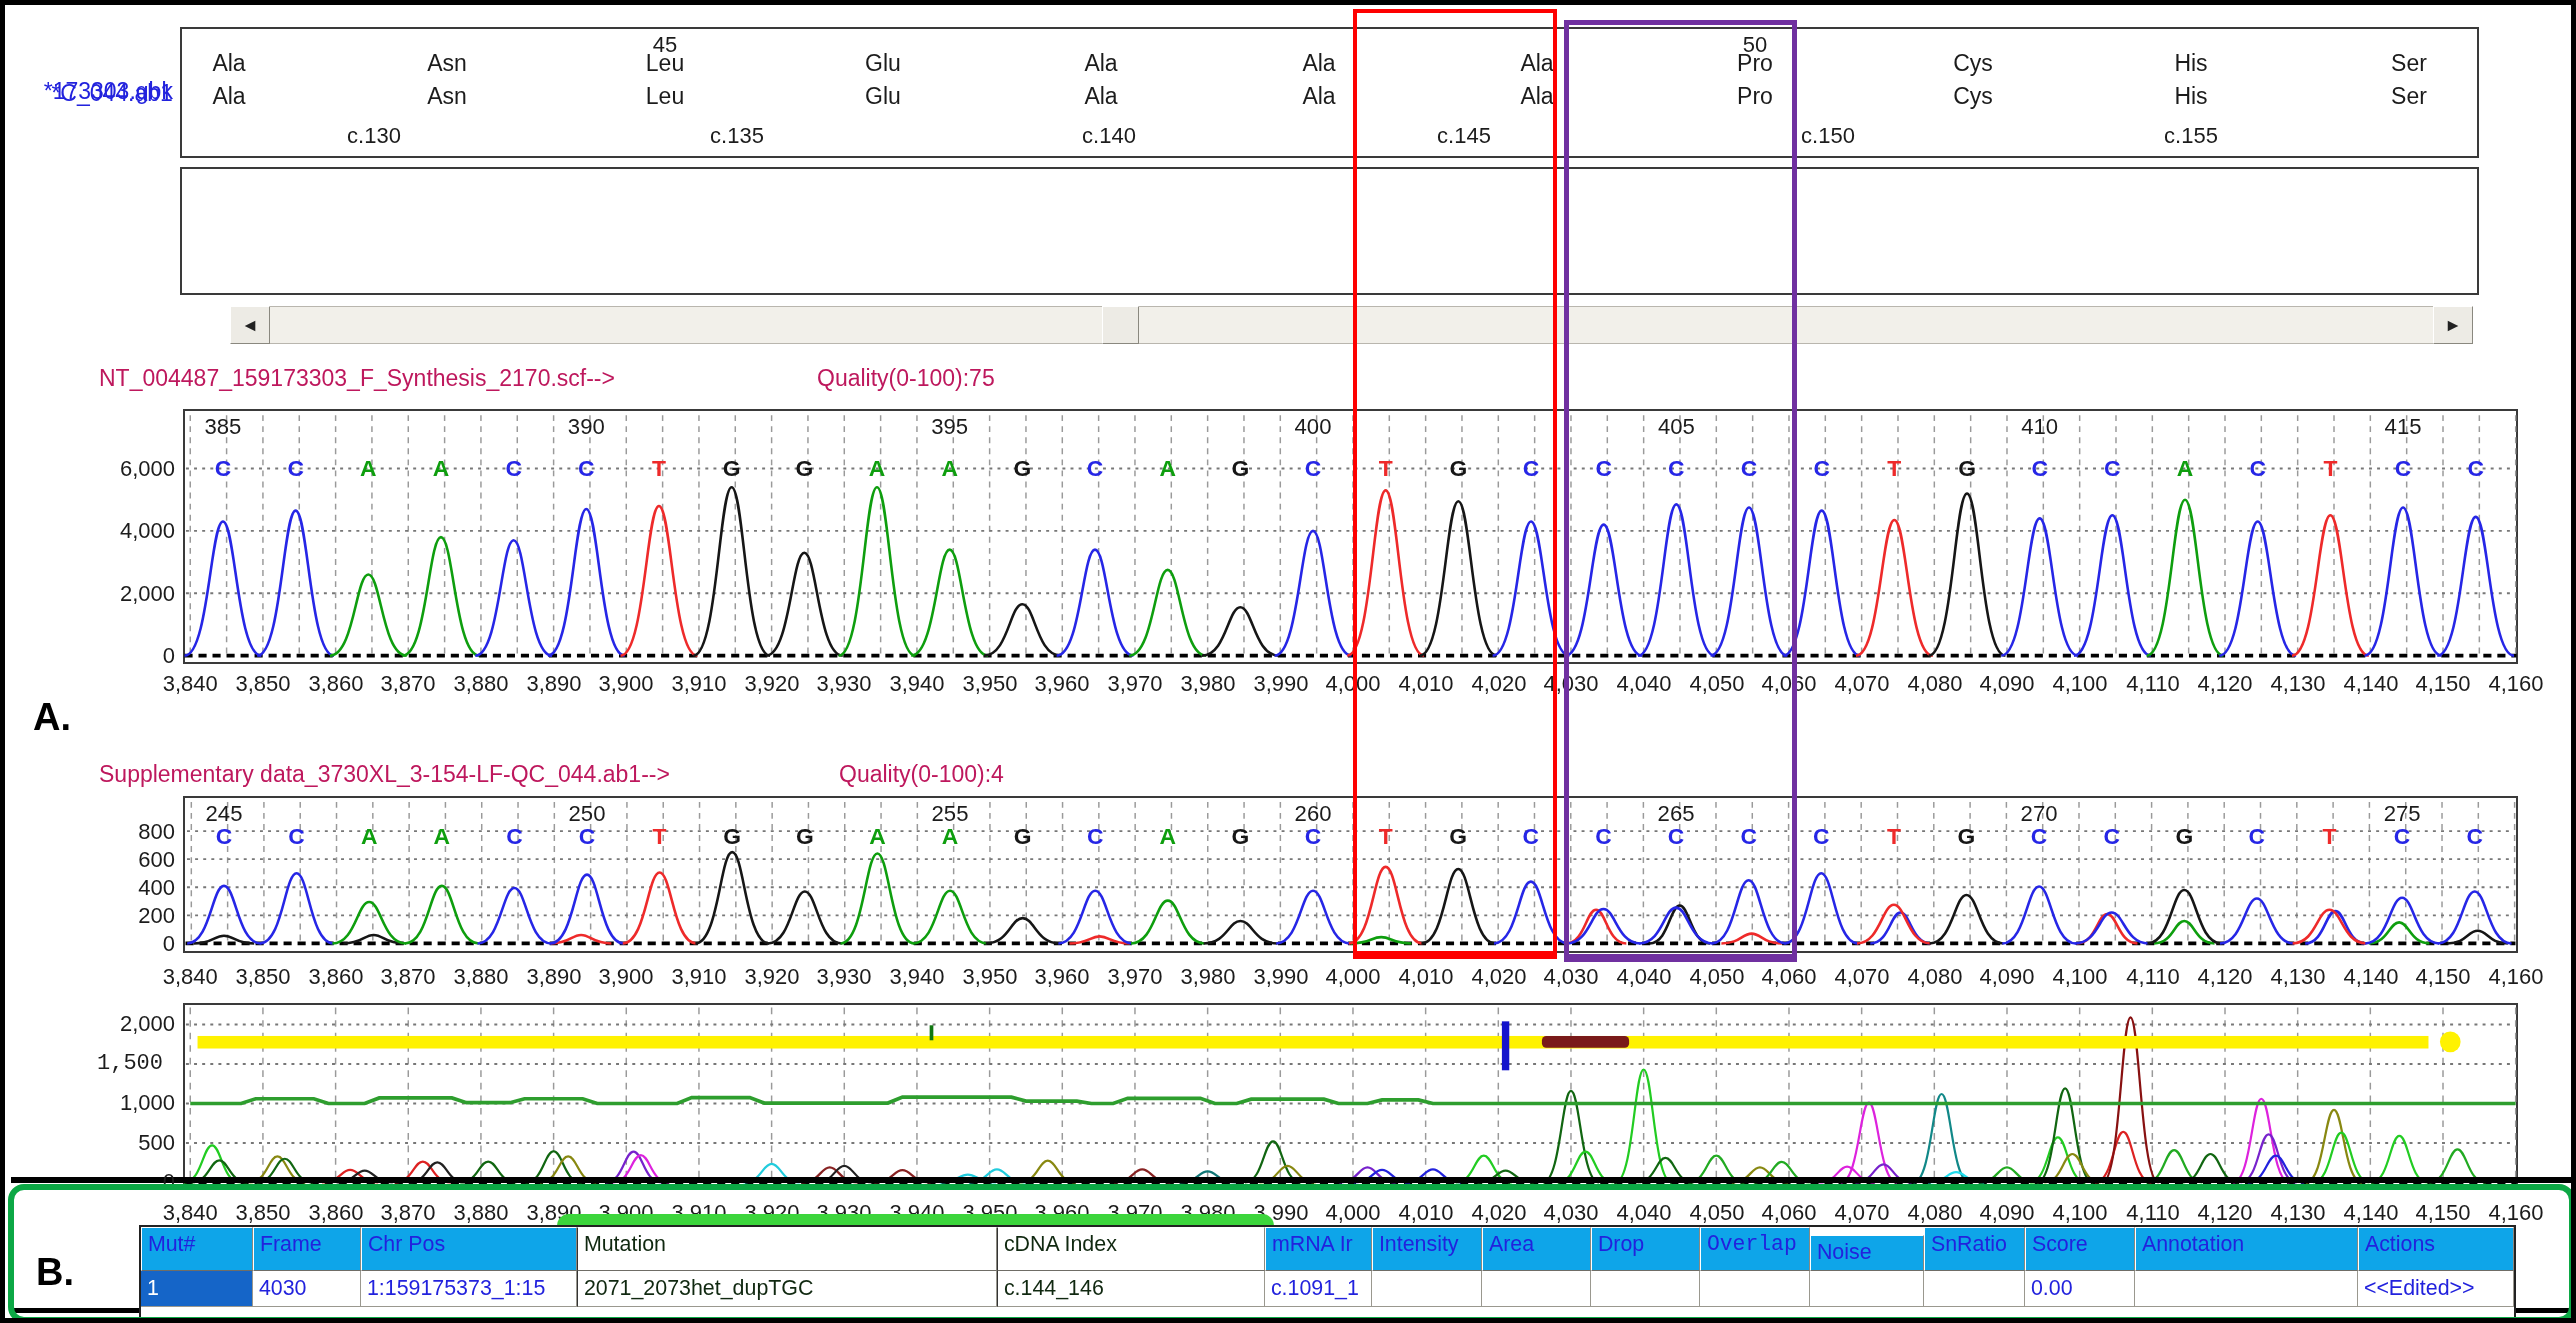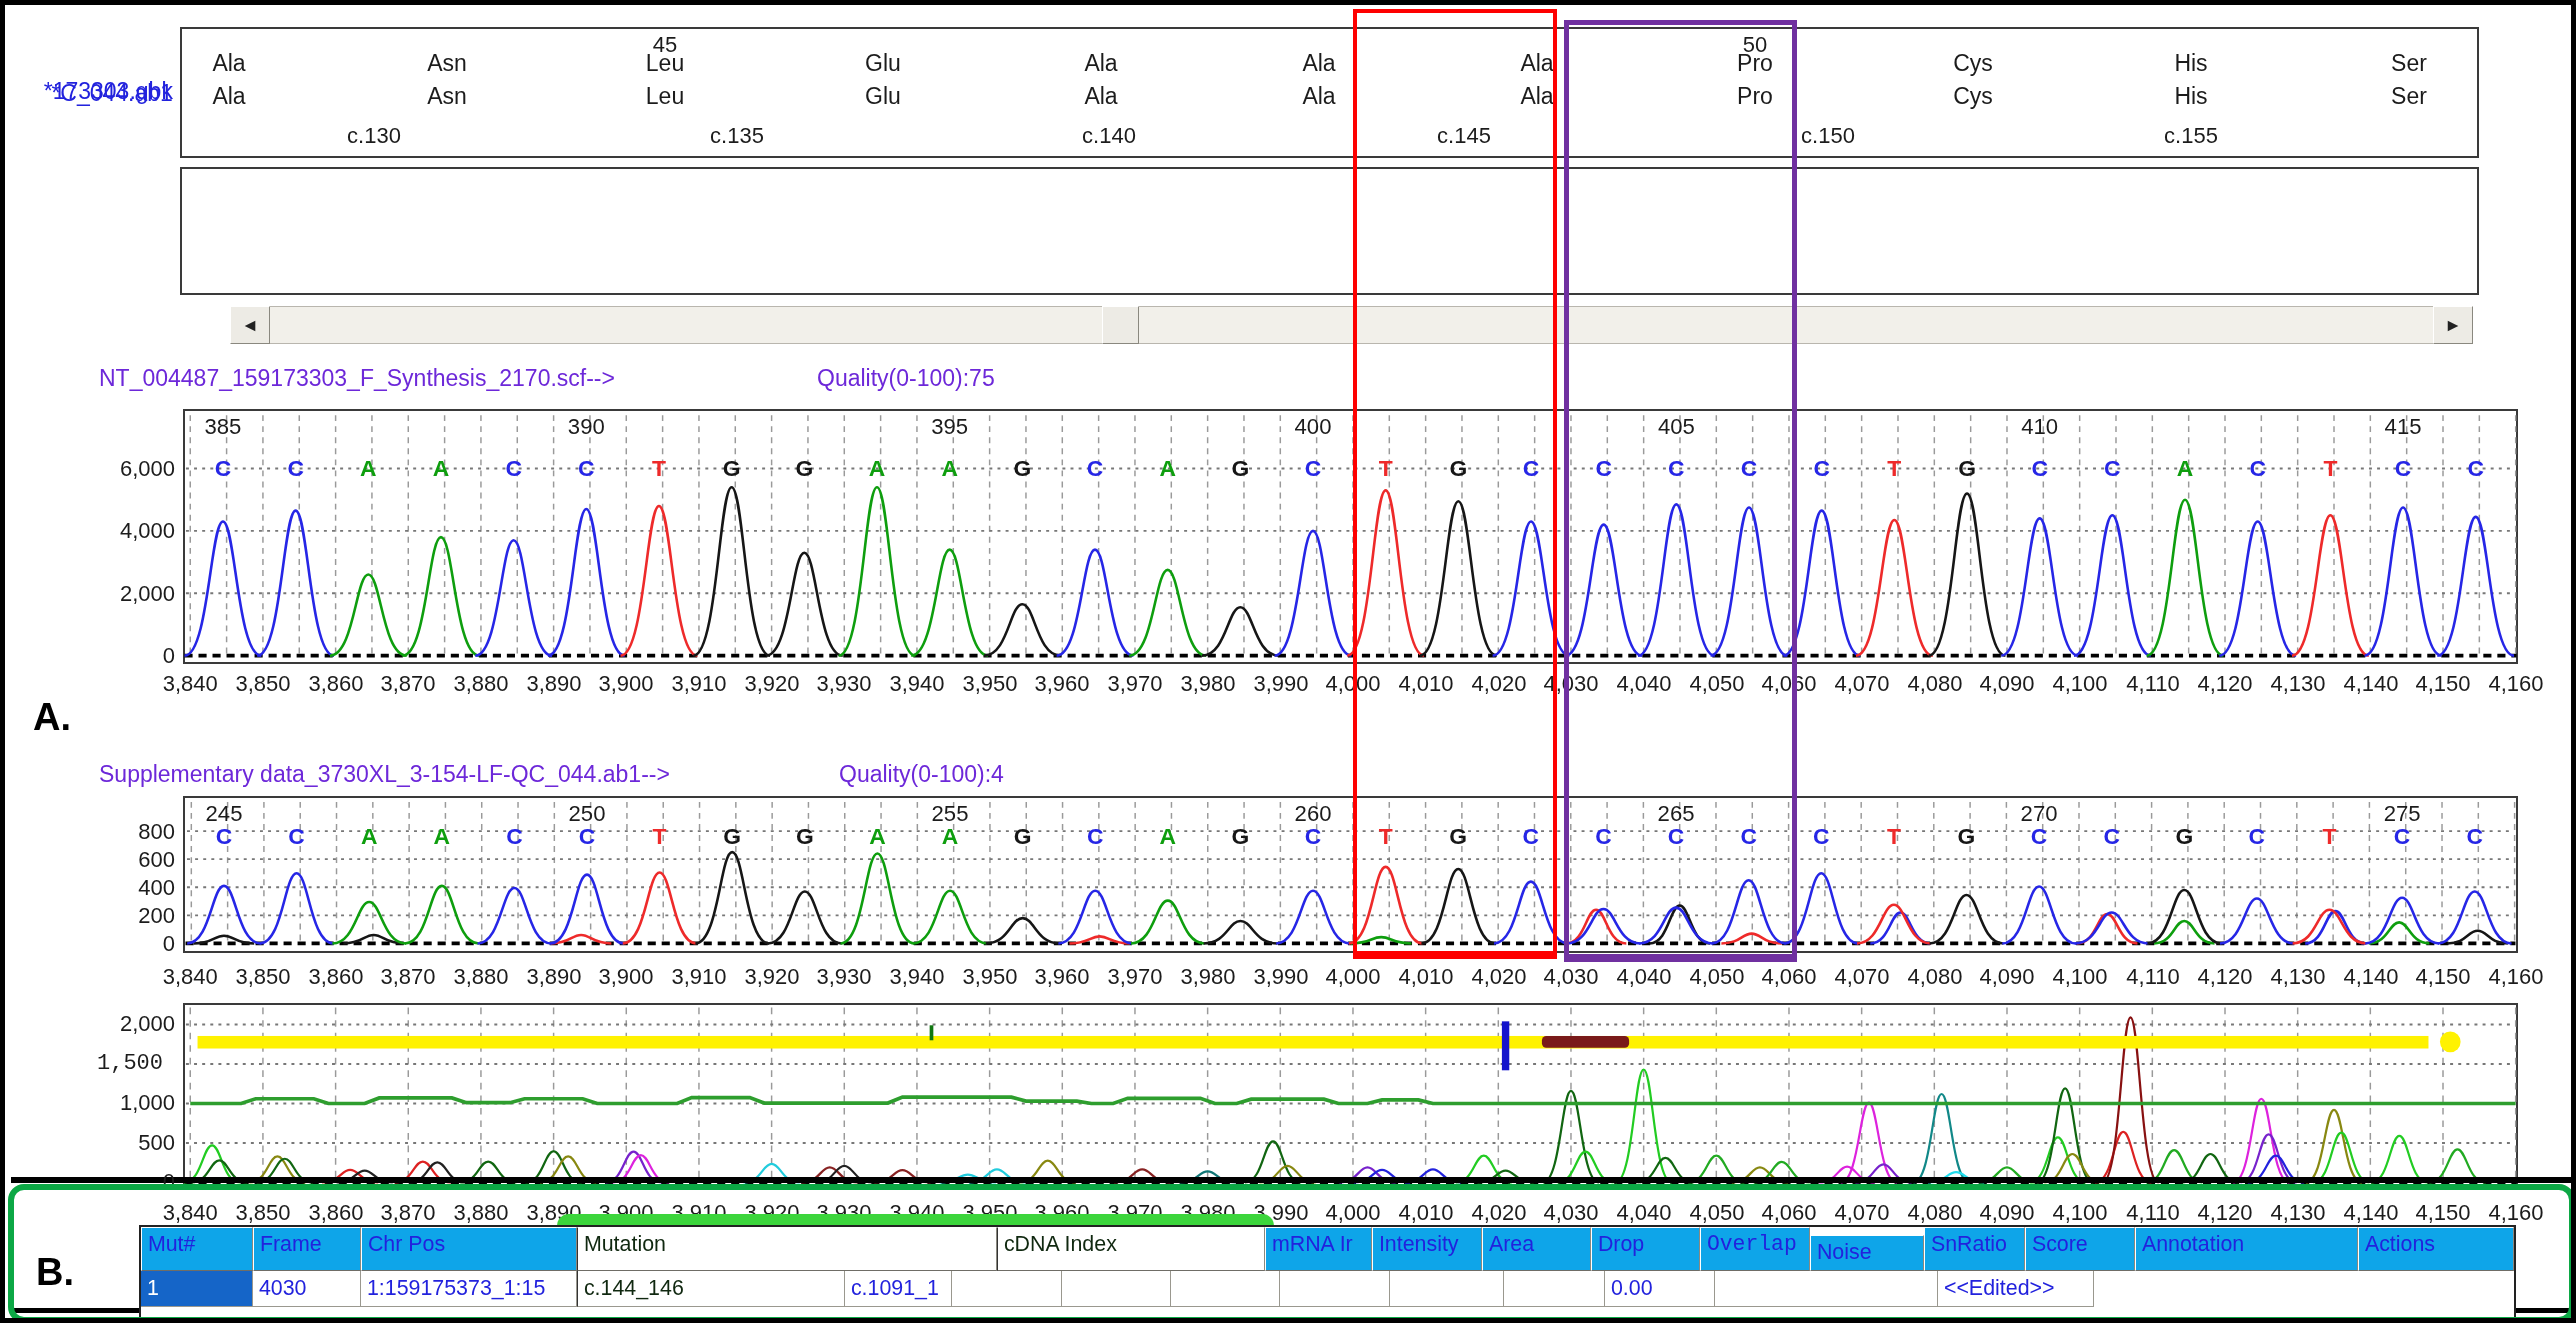--- a/index.html
+++ b/index.html
@@ -7,21 +7,21 @@
   .screen{
     position:relative; width:2576px; height:1323px; background:#fff;
     border:5.9px solid #000; overflow:hidden;
     font-family:"Liberation Sans", sans-serif; color:#111;
   }
   .panelbox{position:absolute; border:2.2px solid #3a3a3a; background:#fff;}
   .filelabel{position:absolute; font-size:23px; color:#2222DD; text-align:right; width:159px;}
   .aa{position:absolute; transform:translateX(-50%); font-size:23px; color:#1c1c1c; white-space:nowrap;}
   .codonnum{position:absolute; transform:translateX(-50%); font-size:22px; color:#1c1c1c;}
   .cdna{position:absolute; transform:translateX(-50%); font-size:22px; color:#1c1c1c;}
-  .hdr{position:absolute; font-size:23px; color:#6d28d9; white-space:nowrap;}
+  .hdr{position:absolute; font-size:23px; color:#be185d; white-space:nowrap;}
   .biglabel{position:absolute; font-size:38px; font-weight:bold; color:#000;}
   .ylab{position:absolute; font-size:22px; color:#1c1c1c; text-align:right; width:96px; white-space:nowrap;}
   .xaxisrow{position:absolute; height:29.5px;}
   .xaxisrow span{position:absolute; transform:translateX(-50%); font-size:22px; color:#1c1c1c; white-space:nowrap;}
   
   .sbtrack{position:absolute; background:#F2F0EA; border:0.7px solid #b9b6ae;}
   .sbbtn{position:absolute; background:#EDEBE5; border-top:1.5px solid #fff; border-left:1.5px solid #fff;
          border-right:1.5px solid #8a887f; border-bottom:1.5px solid #8a887f;
          display:flex; align-items:center; justify-content:center; font-size:17.7px; color:#222;}
   .sbthumb{position:absolute; background:#EDEBE5; border-top:1.5px solid #fff; border-left:1.5px solid #fff;
@@ -638,20 +638,21 @@
         <div class="th" style="width: 114px; margin-top: 8px;">Noise</div>
         <div class="th" style="width: 101px;">SnRatio</div>
         <div class="th" style="width: 110px;">Score</div>
         <div class="th" style="width: 223px;">Annotation</div>
         <div class="th" style="width: 156px;">Actions</div>
       </div>
       <div class="trow">
         <div class="td sel" style="width: 112px;">1</div>
         <div class="td" style="width: 108px;">4030</div>
         <div class="td" style="width: 216px;">1:159175373_1:15</div>
+        <div class="td hl-on" style="width: 420px;">2071_2073het_dupTGC</div>
         <div class="td hl-on" style="width: 268px;">c.144_146</div>
         <div class="td" style="width: 107px;">c.1091_1</div>
         <div class="td" style="width: 110px;"></div>
         <div class="td" style="width: 109px;"></div>
         <div class="td" style="width: 109px;"></div>
         <div class="td" style="width: 110px;"></div>
         <div class="td" style="width: 114px;"></div>
         <div class="td" style="width: 101px;"></div>
         <div class="td" style="width: 110px;">0.00</div>
         <div class="td" style="width: 223px;"></div>

